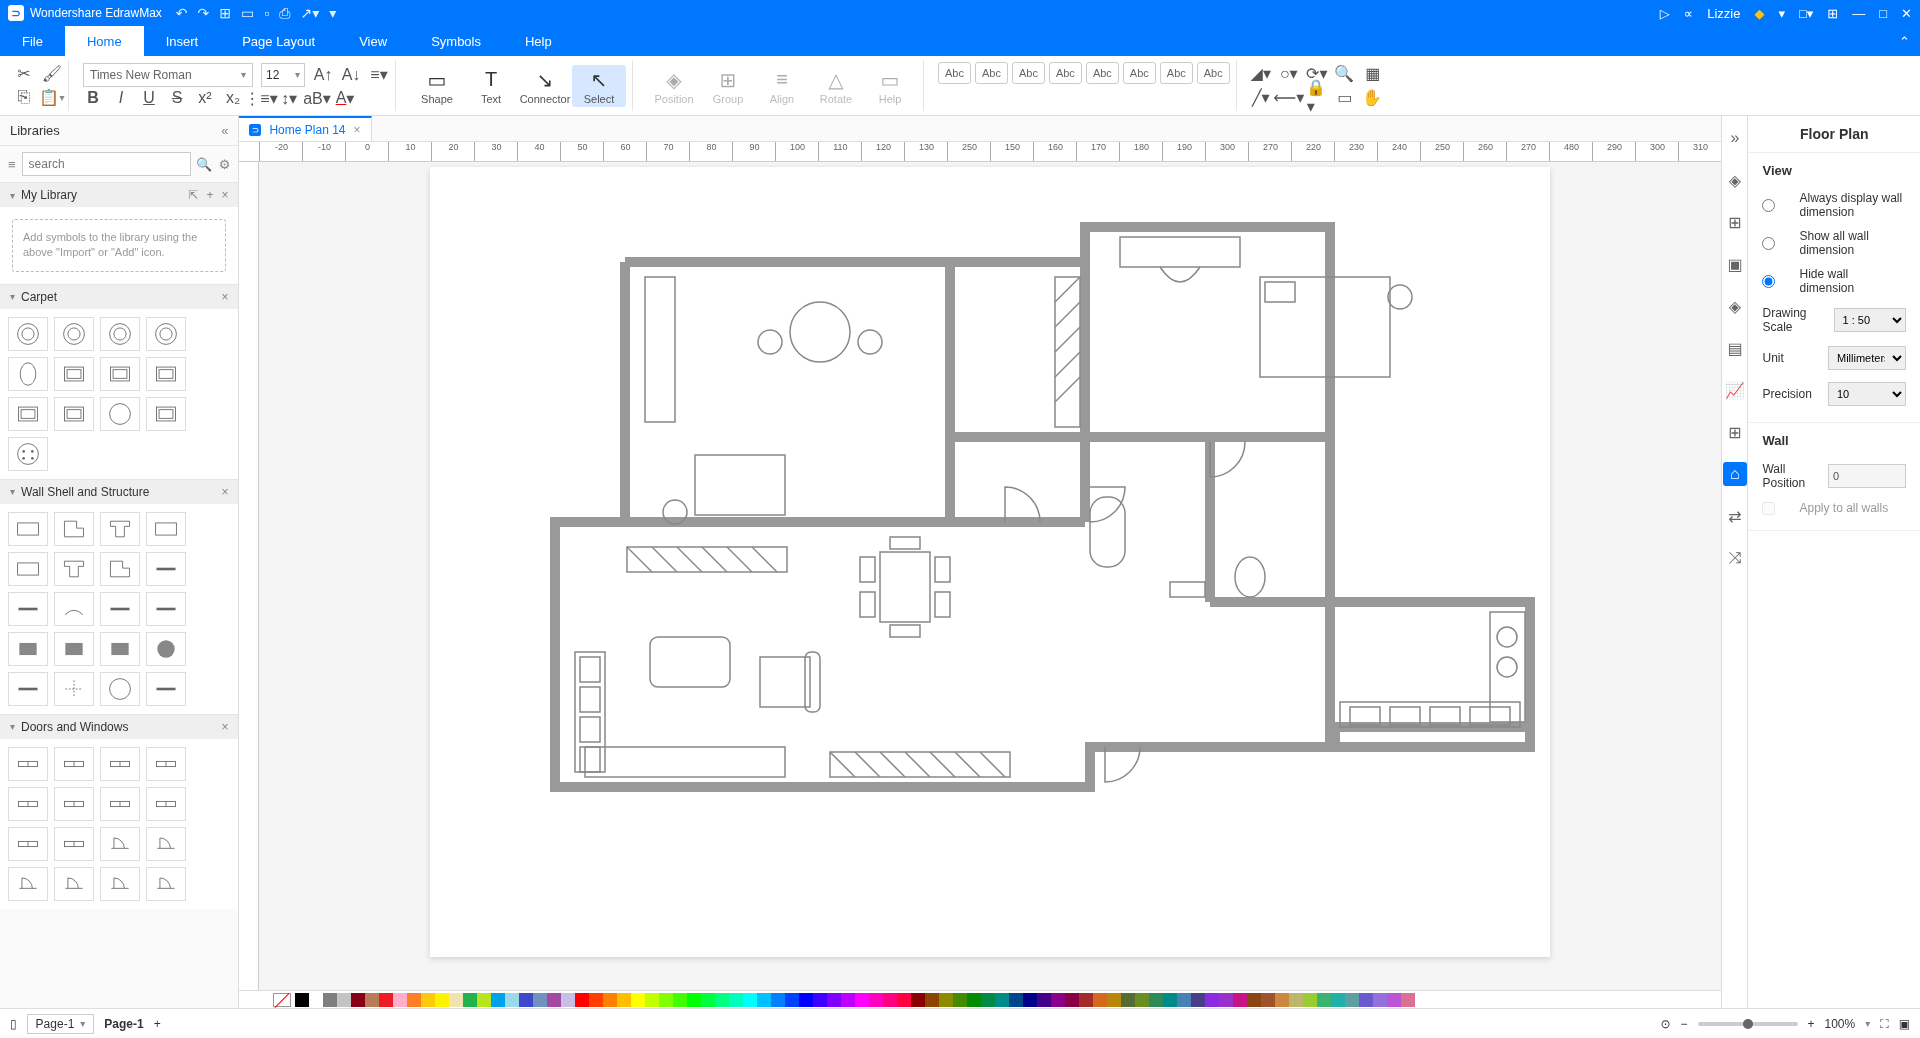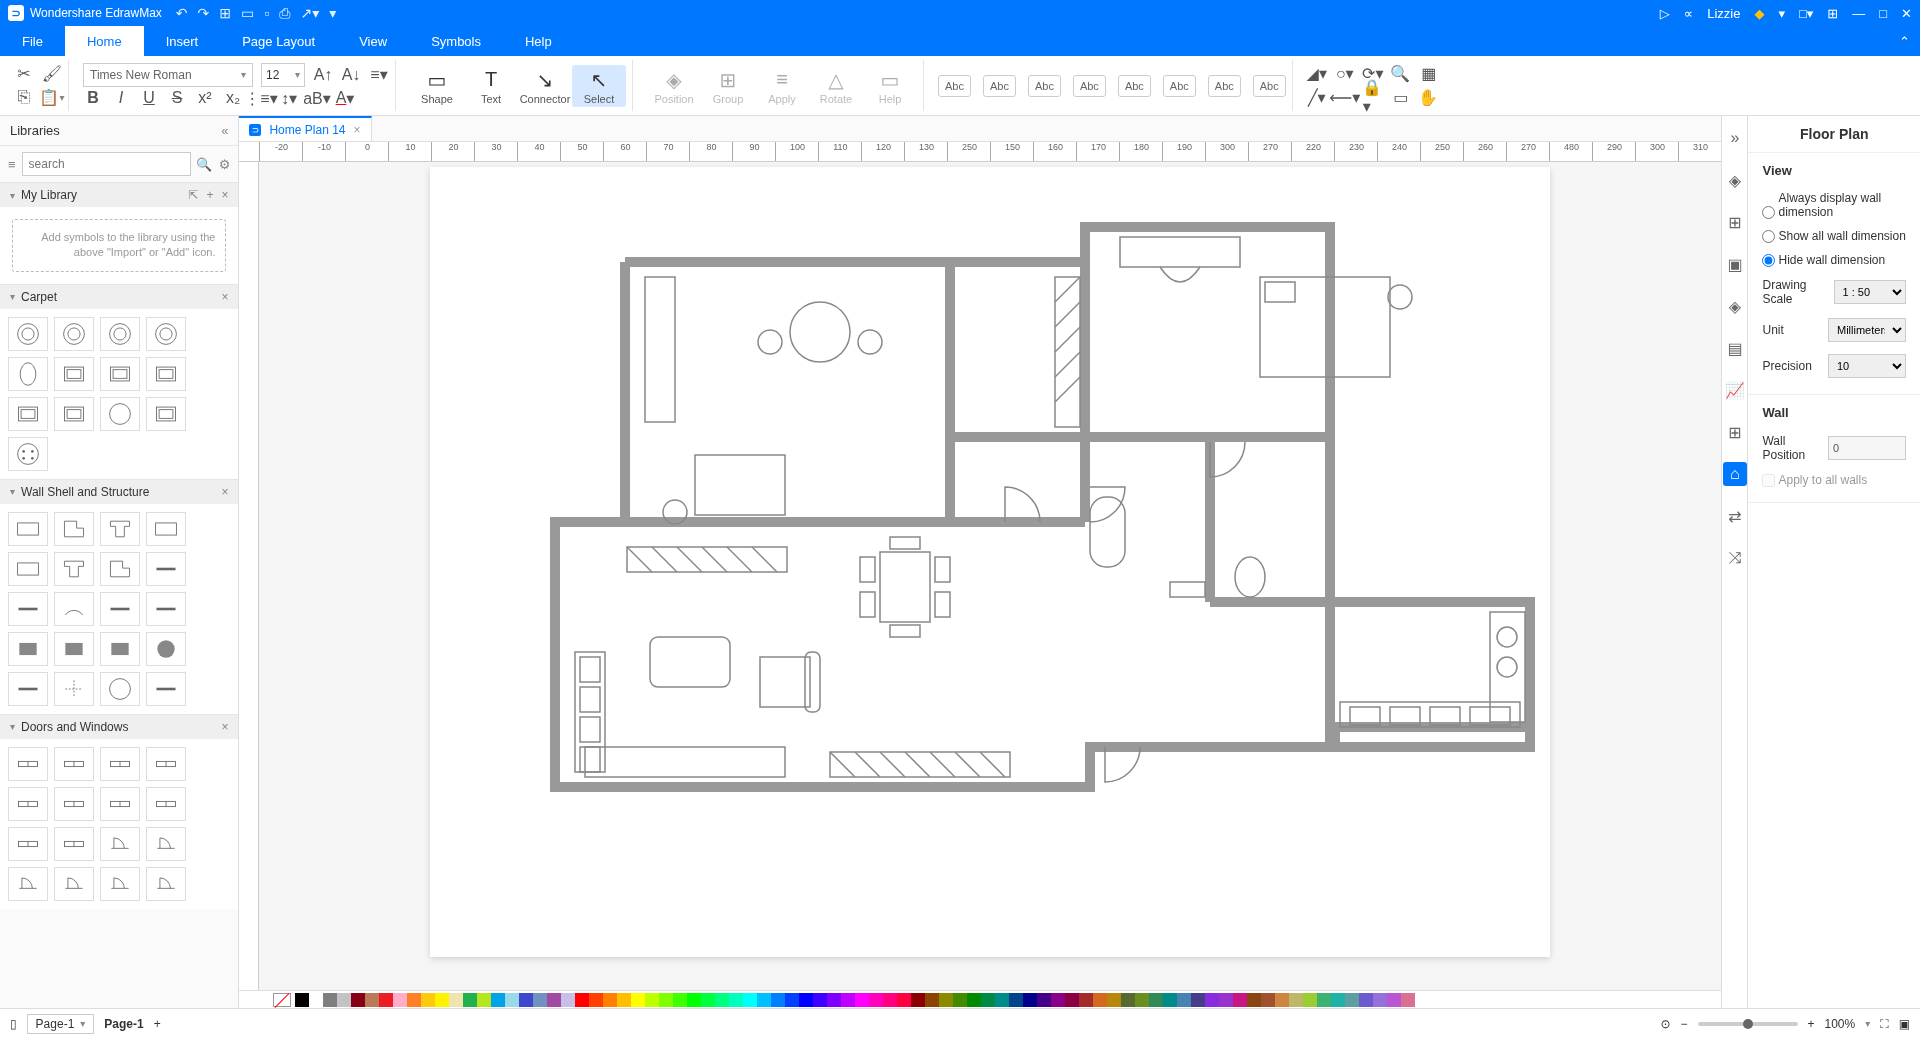--- a/index.html
+++ b/index.html
@@ -40,21 +40,21 @@
 .left-header { height: 30px; display: flex; align-items: center; padding: 0 10px; font-size: 13px; border-bottom: 1px solid #e5e5e5; justify-content: space-between; }
 .search-row { padding: 6px 8px; display: flex; gap: 6px; align-items: center; }
 .search-row input { flex: 1; border: 1px solid #ccc; height: 24px; padding: 0 6px; font-size: 12px; }
 .search-row .sicon { color: #888; cursor: pointer; }
 .lib-section { border-top: 1px solid #e5e5e5; }
 .lib-head { background: #efefef; padding: 5px 10px; font-size: 12px; display: flex; align-items: center; justify-content: space-between; cursor: pointer; }
 .lib-head .left { display: flex; align-items: center; gap: 6px; }
 .lib-body { padding: 8px; display: flex; flex-wrap: wrap; gap: 6px; background: #fff; }
 .shape-item { width: 40px; height: 34px; border: 1px solid #ddd; background: #fff; display: flex; align-items: center; justify-content: center; cursor: pointer; }
 .shape-item svg { max-width: 30px; max-height: 26px; }
-.placeholder-box { border: 1px dashed #bbb; padding: 10px; font-size: 11px; color: #999; text-align: right; line-height: 1.4; border-radius: 3px; margin: 4px; }
+.placeholder-box { border: 1px dashed #bbb; padding: 10px; font-size: 11px; color: #999; text-align: left; line-height: 1.4; border-radius: 3px; margin: 4px; }
 
 
 .canvas-area { flex: 1; display: flex; flex-direction: column; background: #f0f0f0; position: relative; }
 .doc-tabs { height: 26px; background: #fafafa; border-bottom: 1px solid #ddd; display: flex; align-items: stretch; }
 .doc-tab { background: #fff; border-right: 1px solid #ddd; padding: 0 10px; display: flex; align-items: center; gap: 8px; font-size: 12px; color: #0077ff; border-top: 2px solid #0077ff; }
 .doc-tab .doc-icon { width: 12px; height: 12px; background: #0077ff; color: #fff; font-size: 9px; display: flex; align-items: center; justify-content: center; border-radius: 2px; }
 .ruler-h { height: 20px; background: #fff; border-bottom: 1px solid #ccc; display: flex; font-size: 9px; color: #666; overflow: hidden; padding-left: 20px; }
 .ruler-h span { width: 43px; flex-shrink: 0; text-align: center; border-left: 1px solid #aaa; }
 .canvas-scroll { flex: 1; overflow: hidden; position: relative; display: flex; }
 .ruler-v { width: 20px; background: #fff; border-right: 1px solid #ccc; }
@@ -69,21 +69,21 @@
 
 .right-sidebar { width: 40px; background: #fff; border-left: 1px solid #ddd; display: flex; flex-direction: column; align-items: center; padding-top: 10px; gap: 18px; }
 .right-sidebar .ricon { width: 24px; height: 24px; display: flex; align-items: center; justify-content: center; cursor: pointer; font-size: 16px; color: #666; border-radius: 3px; }
 .right-sidebar .ricon.active { background: #0077ff; color: #fff; }
 
 
 .right-panel { width: 268px; background: #fff; border-left: 1px solid #ddd; padding: 0; }
 .right-panel .section-title { text-align: center; padding: 10px; font-weight: 600; font-size: 14px; border-bottom: 1px solid #eee; }
 .right-panel .group { padding: 10px 14px; border-bottom: 1px solid #eee; }
 .right-panel .group-head { font-weight: 600; font-size: 13px; margin-bottom: 8px; }
-.right-panel .radio-row { display: flex; align-items: flex-end; gap: 3px; padding: 5px 0; font-size: 12px; }
+.right-panel .radio-row { display: flex; align-items: center; gap: 24px; padding: 5px 0; font-size: 12px; }
 .right-panel .radio-row input { accent-color: #0077ff; }
 .right-panel .prop-row { display: flex; justify-content: space-between; align-items: center; padding: 6px 0; font-size: 12px; }
 .right-panel .prop-row select, .right-panel .prop-row input { border: 1px solid #ccc; height: 24px; width: 78px; font-size: 11px; padding: 0 4px; }
 
 
 .status-bar { height: 30px; border-top: 1px solid #ddd; background: #fff; display: flex; align-items: center; padding: 0 10px; font-size: 12px; gap: 14px; }
 .status-bar .page-nav { display: flex; align-items: center; gap: 10px; }
 .status-bar .page-sel { border: 1px solid #ccc; padding: 2px 8px; display: flex; align-items: center; gap: 6px; }
 .status-bar .right-status { margin-left: auto; display: flex; align-items: center; gap: 10px; }
 .zoom-slider { width: 100px; height: 4px; background: #ccc; position: relative; border-radius: 2px; }
@@ -202,32 +202,32 @@
     <div class="big-tool disabled">
         <span class="icon">◈</span>
         <span class="label">Position</span>
       </div>
     <div class="big-tool disabled">
         <span class="icon">⊞</span>
         <span class="label">Group</span>
       </div>
     <div class="big-tool disabled">
         <span class="icon">≡</span>
-        <span class="label">Apply</span>
+        <span class="label">Align</span>
       </div>
     <div class="big-tool disabled">
         <span class="icon">△</span>
         <span class="label">Rotate</span>
       </div>
     <div class="big-tool disabled">
         <span class="icon">▭</span>
         <span class="label">Help</span>
       </div>
   </div>
-  <div class="ribbon-group" style="flex-direction:row;align-items:center;gap:12px" id="abc-group">
+  <div class="ribbon-group" style="flex-direction:row;align-items:flex-start;gap:4px" id="abc-group">
       <div class="abc-btn">Abc</div>
       <div class="abc-btn">Abc</div>
       <div class="abc-btn">Abc</div>
       <div class="abc-btn">Abc</div>
       <div class="abc-btn">Abc</div>
       <div class="abc-btn">Abc</div>
       <div class="abc-btn">Abc</div>
       <div class="abc-btn">Abc</div>
     </div>
   <div class="ribbon-group">

